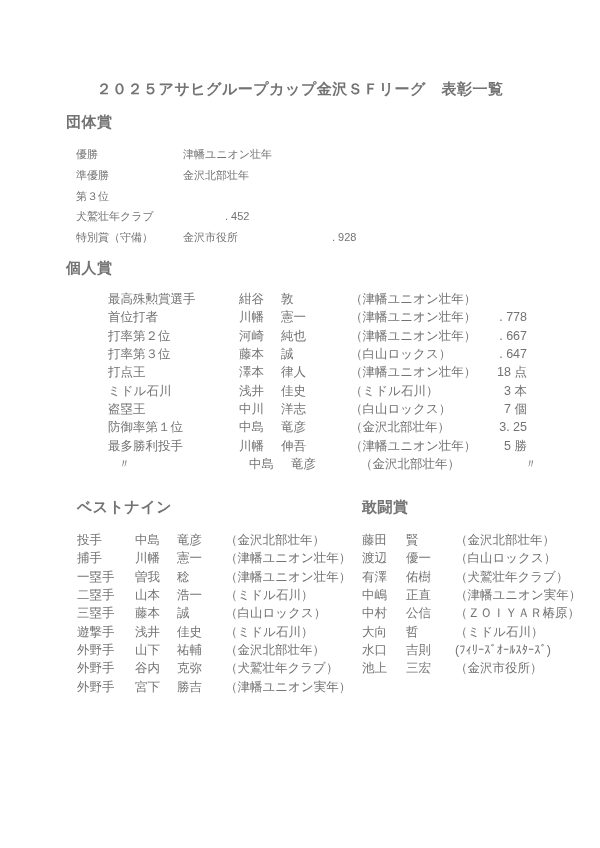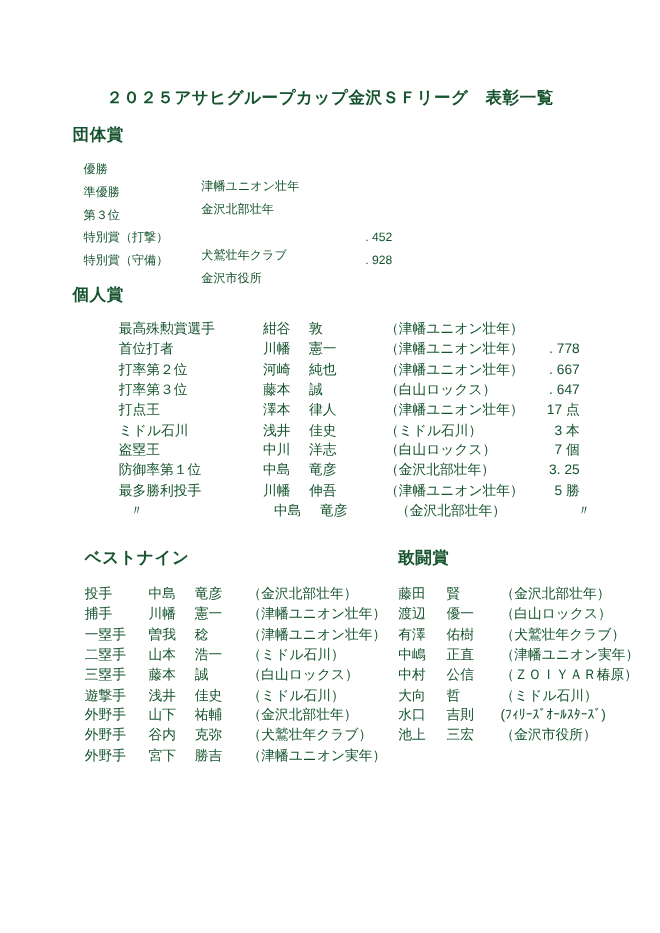--- a/index.html
+++ b/index.html
@@ -1,30 +1,30 @@
 <!DOCTYPE html>
 <html><head>
 <meta charset="utf-8">
 <style>
   html,body{margin:0;padding:0;}
   body{width:600px;height:848px;background:#ffffff;}
   .page{
     width:600px;height:848px;background:#ffffff;position:relative;overflow:hidden;
-    font-family:"Liberation Sans","DejaVu Sans",sans-serif;color:#14532d;
+    font-family:"Liberation Sans","DejaVu Sans",sans-serif;color:#737373;
   }
   .doc-title{
     position:absolute;top:80px;left:0;width:600px;text-align:center;
     font-size:15px;font-weight:bold;letter-spacing:0.5px;white-space:pre;
   }
   .heading{font-size:15px;font-weight:bold;letter-spacing:0.5px;}
   #team-heading{position:absolute;top:113px;left:66px;}
   #team-rows{position:absolute;top:144px;left:76px;width:480px;}
   .trow{display:flex;height:20.8px;line-height:20.8px;font-size:11px;}
   .trow .c-label{width:107px;flex:none;}
-  .trow .c-team{width:149px;flex:none;margin-top:16px;}
+  .trow .c-team{width:149px;flex:none;}
   .trow .c-val{width:70px;flex:none;white-space:pre;}
   #ind-heading{position:absolute;top:259px;left:66px;}
   #ind-rows{position:absolute;top:290px;left:76px;width:480px;}
   .irow{display:flex;height:18.35px;line-height:18.35px;font-size:12.5px;margin-left:32px;}
   .irow .c-label{width:131px;flex:none;}
   .irow .c-sur{width:42px;flex:none;}
   .irow .c-given{width:69px;flex:none;}
   .irow .c-team{width:143px;flex:none;}
   .irow .c-val{width:34px;flex:none;text-align:right;white-space:pre;}
   .irow:last-child .c-label{padding-left:10px;}
@@ -58,21 +58,20 @@
     <div class="trow">
       <span class="c-label">準優勝</span>
       <span class="c-team">金沢北部壮年</span>
       <span class="c-val"></span>
     </div>
     <div class="trow">
       <span class="c-label">第３位</span>
       <span class="c-val"></span>
     </div>
     <div class="trow">
-      <span class="c-label">特別賞（打撃）</span>
       <span class="c-team">犬鷲壮年クラブ</span>
       <span class="c-val">. 452</span>
     </div>
     <div class="trow">
       <span class="c-label">特別賞（守備）</span>
       <span class="c-team">金沢市役所</span>
       <span class="c-val">. 928</span>
     </div>
   </div>
 
@@ -104,21 +103,21 @@
       <span class="c-sur">藤本</span>
       <span class="c-given">誠</span>
       <span class="c-team">（白山ロックス）</span>
       <span class="c-val">. 647</span>
     </div>
     <div class="irow">
       <span class="c-label">打点王</span>
       <span class="c-sur">澤本</span>
       <span class="c-given">律人</span>
       <span class="c-team">（津幡ユニオン壮年）</span>
-      <span class="c-val">17 点</span>
+      <span class="c-val">18 点</span>
     </div>
     <div class="irow">
       <span class="c-label">ミドル石川</span>
       <span class="c-sur">浅井</span>
       <span class="c-given">佳史</span>
       <span class="c-team">（ミドル石川）</span>
       <span class="c-val">3 本</span>
     </div>
     <div class="irow">
       <span class="c-label">盗塁王</span>

